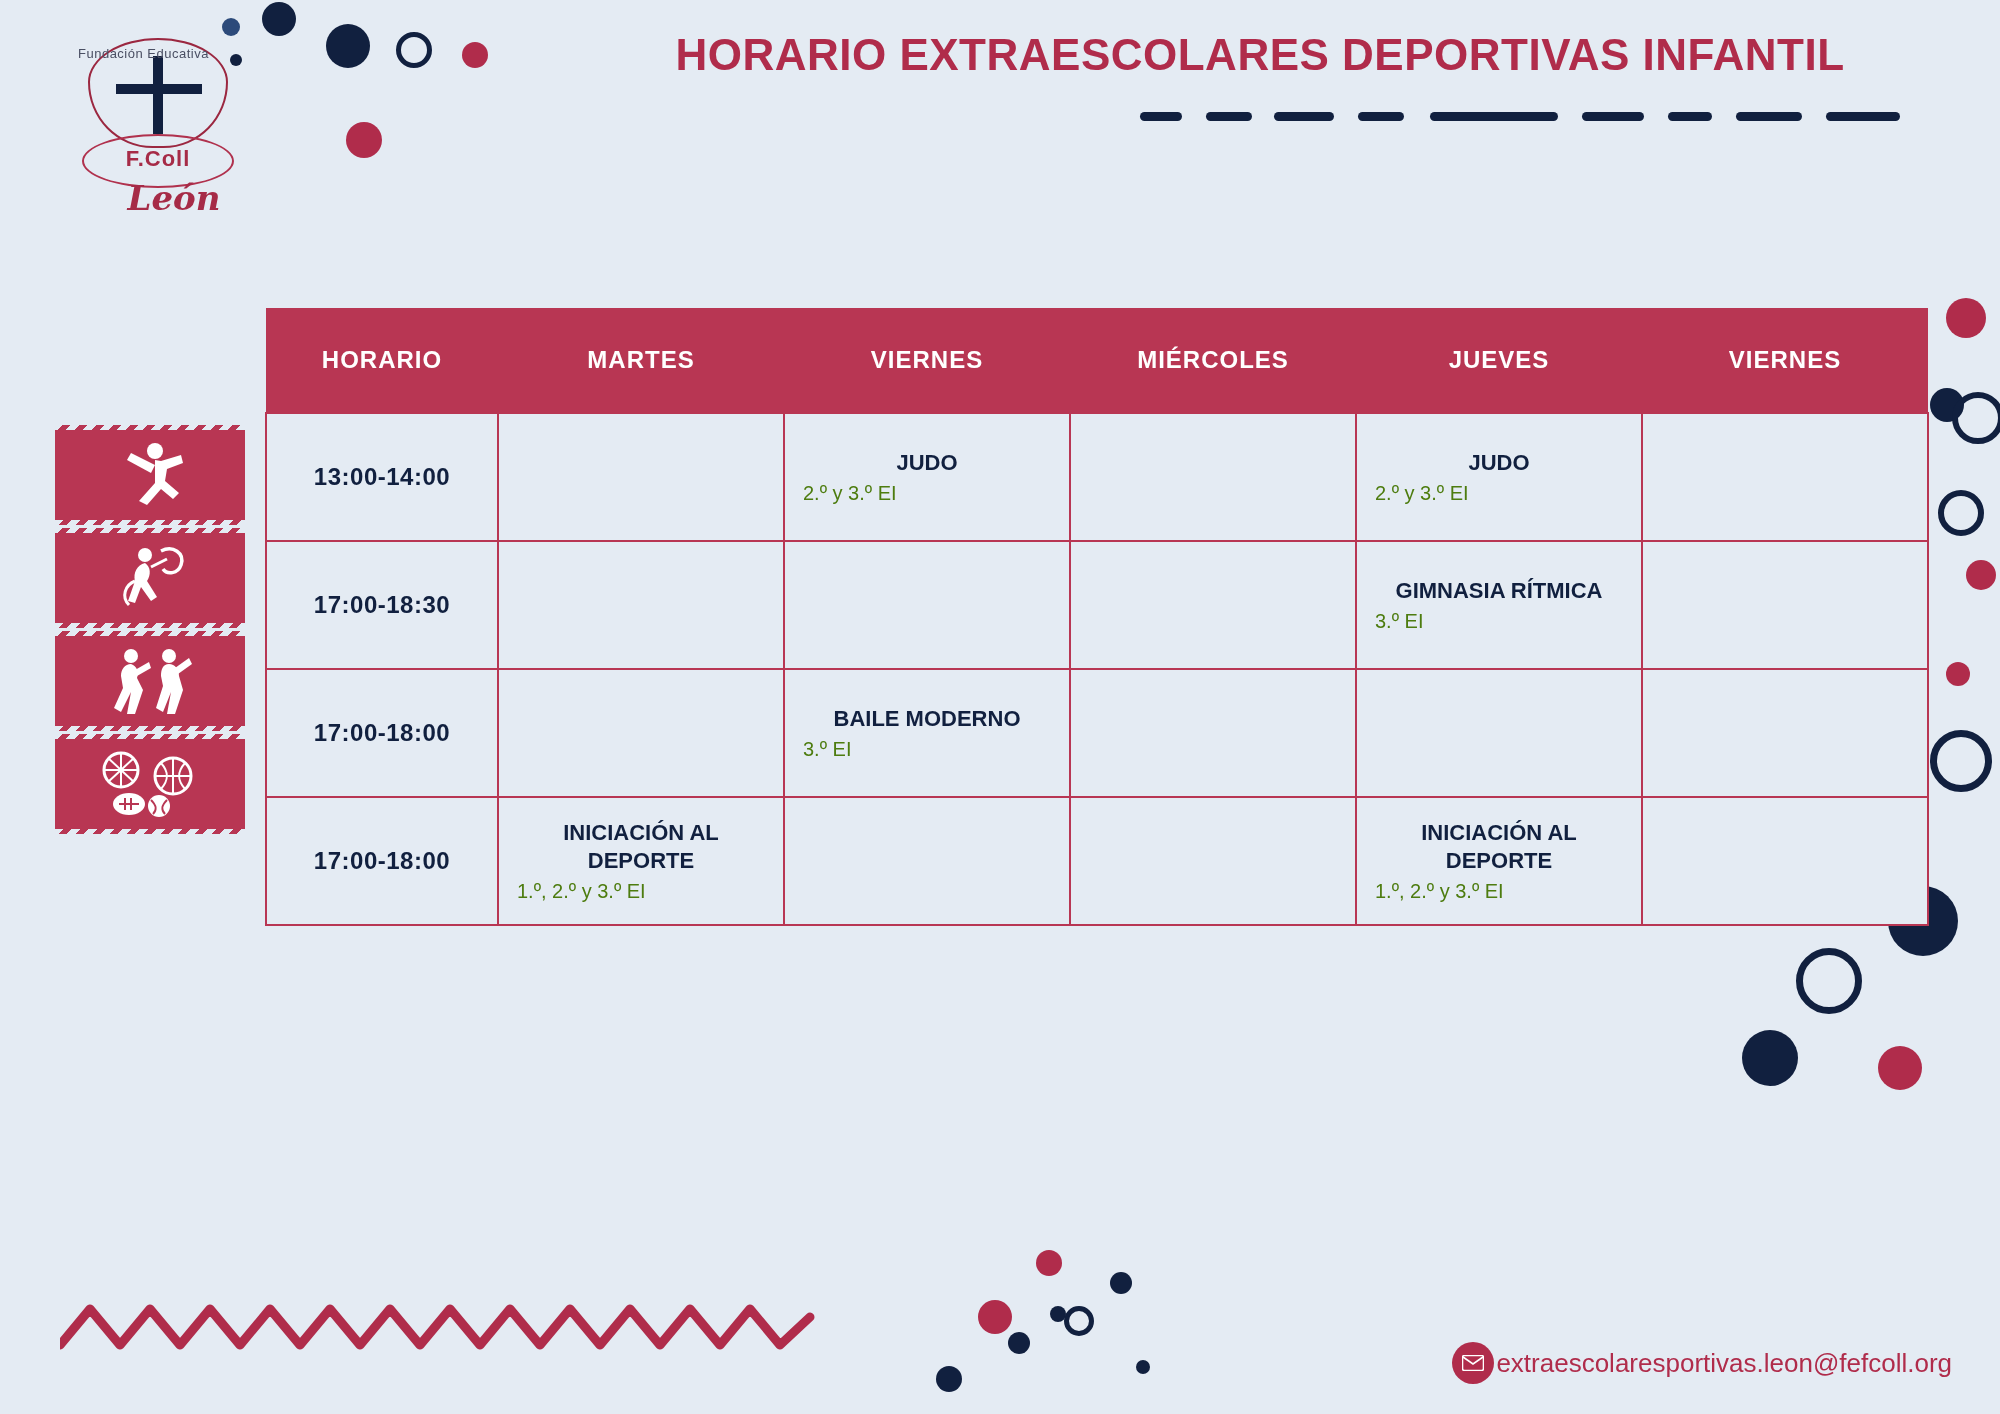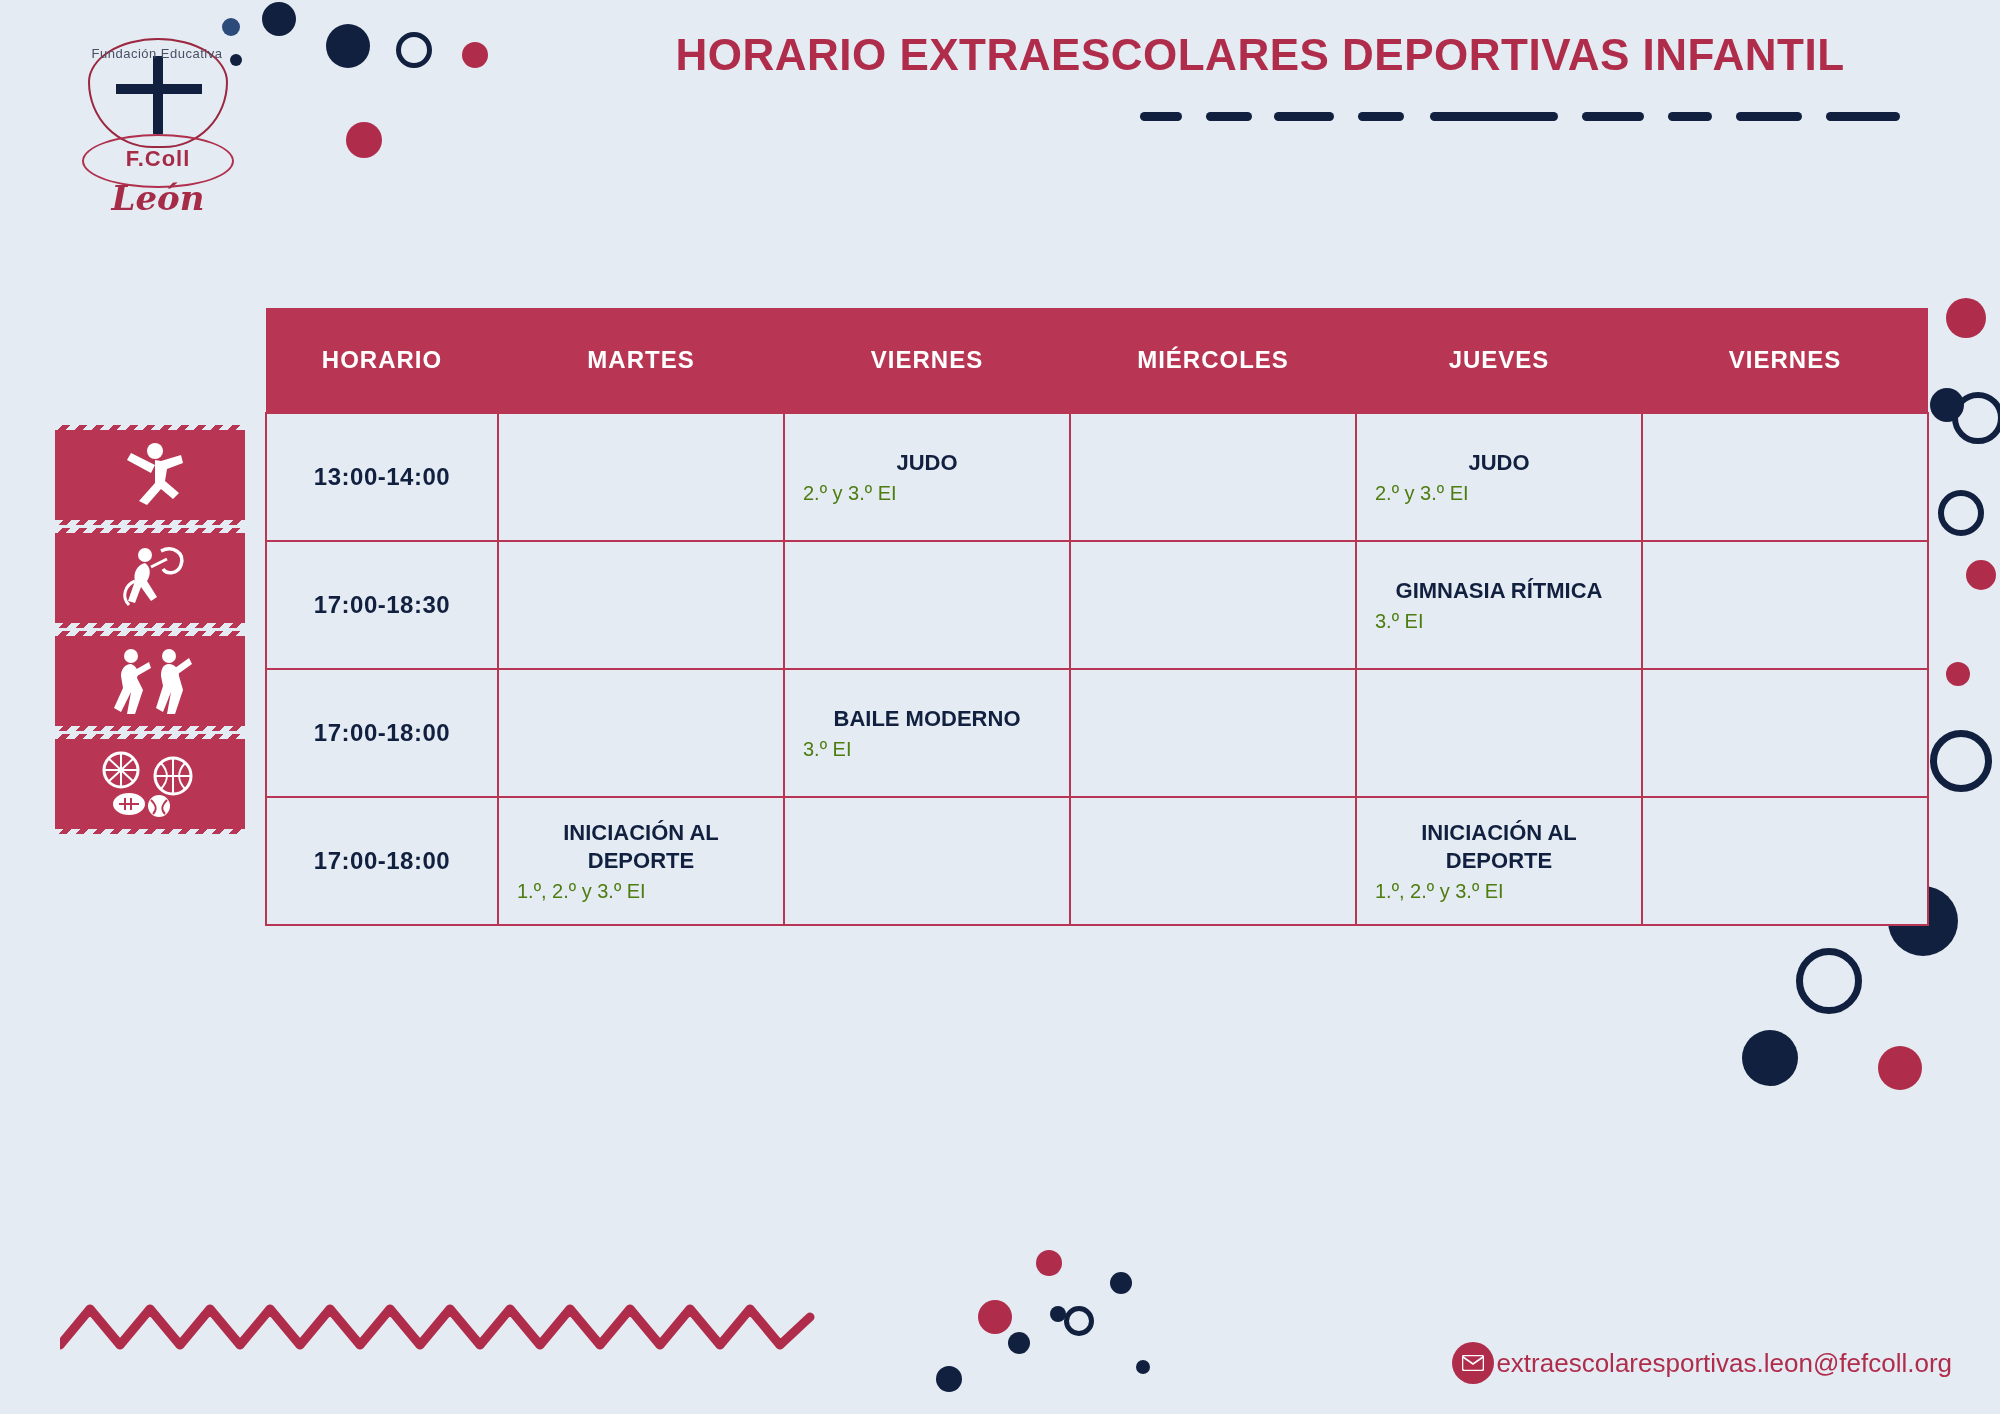--- a/index.html
+++ b/index.html
@@ -48,21 +48,20 @@
     left: 26px; top: 44px;
     width: 86px; height: 10px;
     background: #11203f;
   }
   .logo-arc {
     position: absolute;
     left: 8px; top: 8px;
     width: 158px; height: 40px;
     font-size: 13px;
     color: #4a4f63;
-    text-align: center;
     letter-spacing: .5px;
   }
   .logo-oval {
     position: absolute;
     left: 12px; top: 96px;
     width: 152px; height: 54px;
     border: 2px solid #b0314d;
     border-radius: 50%;
   }
   .logo-fcoll {
@@ -70,21 +69,21 @@
     left: 0; top: 108px;
     width: 176px;
     text-align: center;
     font-size: 22px;
     font-weight: bold;
     color: #a62b47;
     letter-spacing: 1px;
   }
   .logo-leon {
     position: absolute;
-    left: 0; top: 140px;
+    left: 16px; top: 140px;
     width: 176px;
     text-align: center;
     font-family: "DejaVu Serif", serif;
     font-style: italic;
     font-size: 34px;
     font-weight: bold;
     color: #a62b47;
   }
 
   

